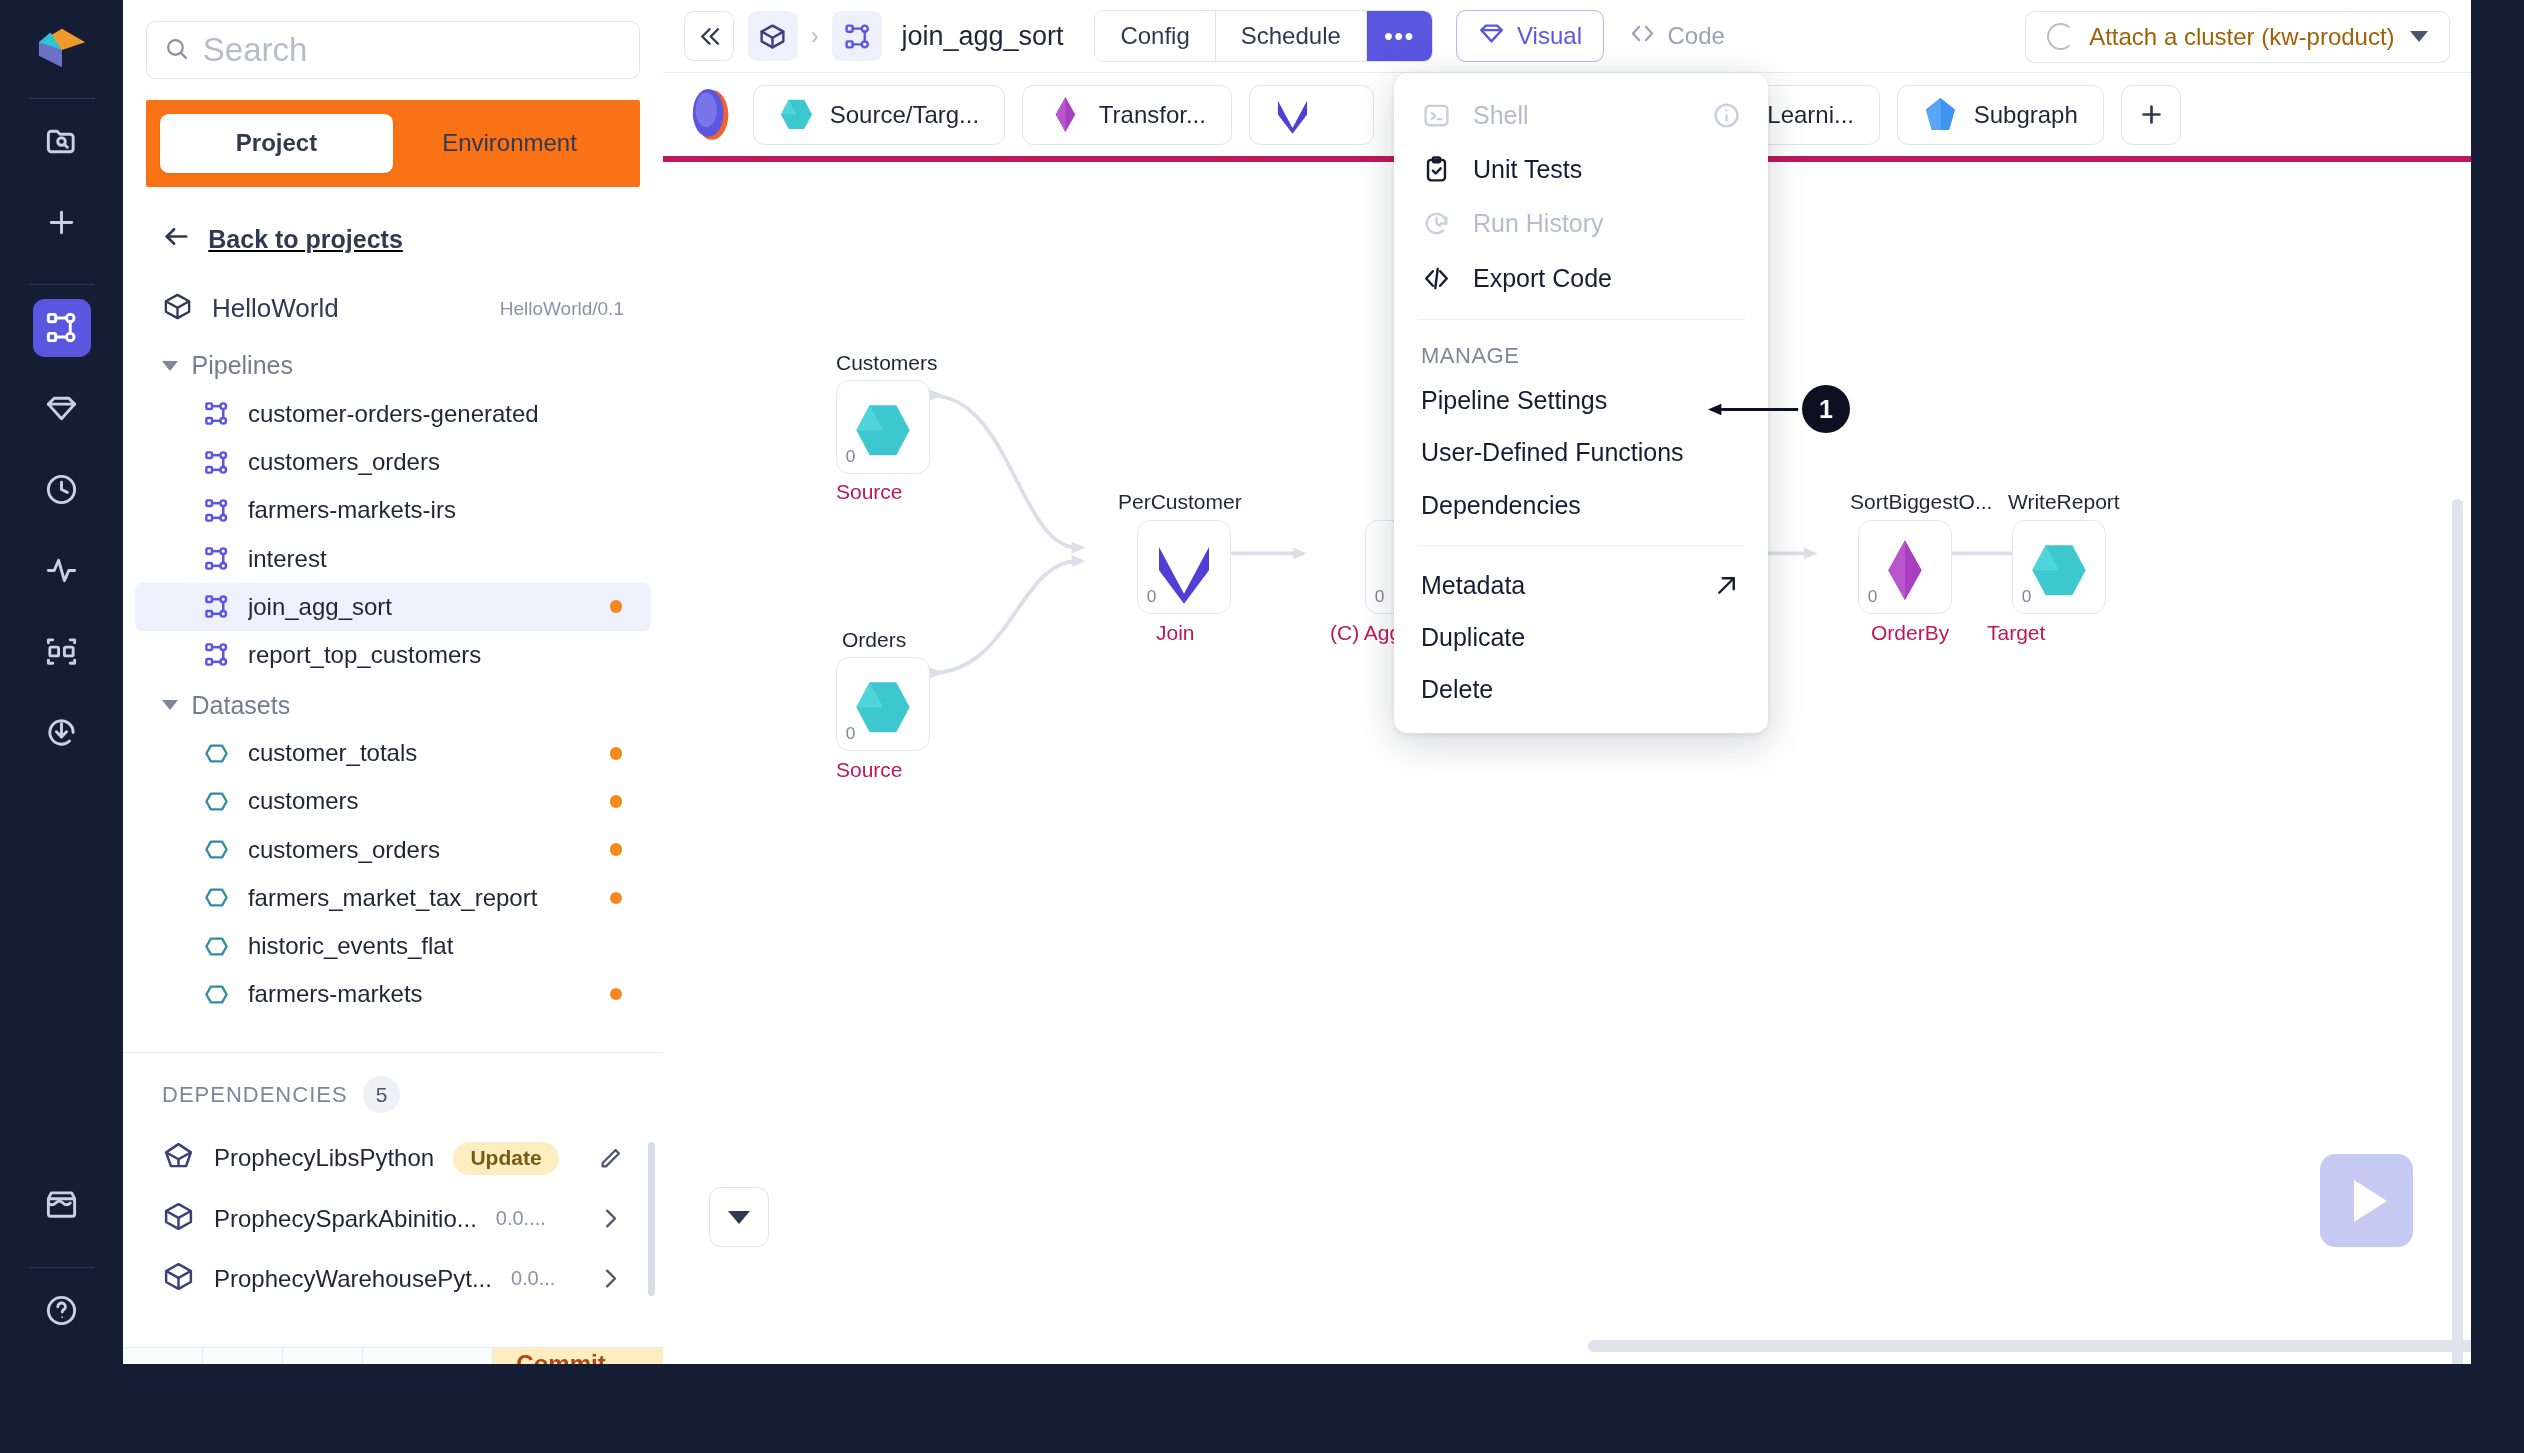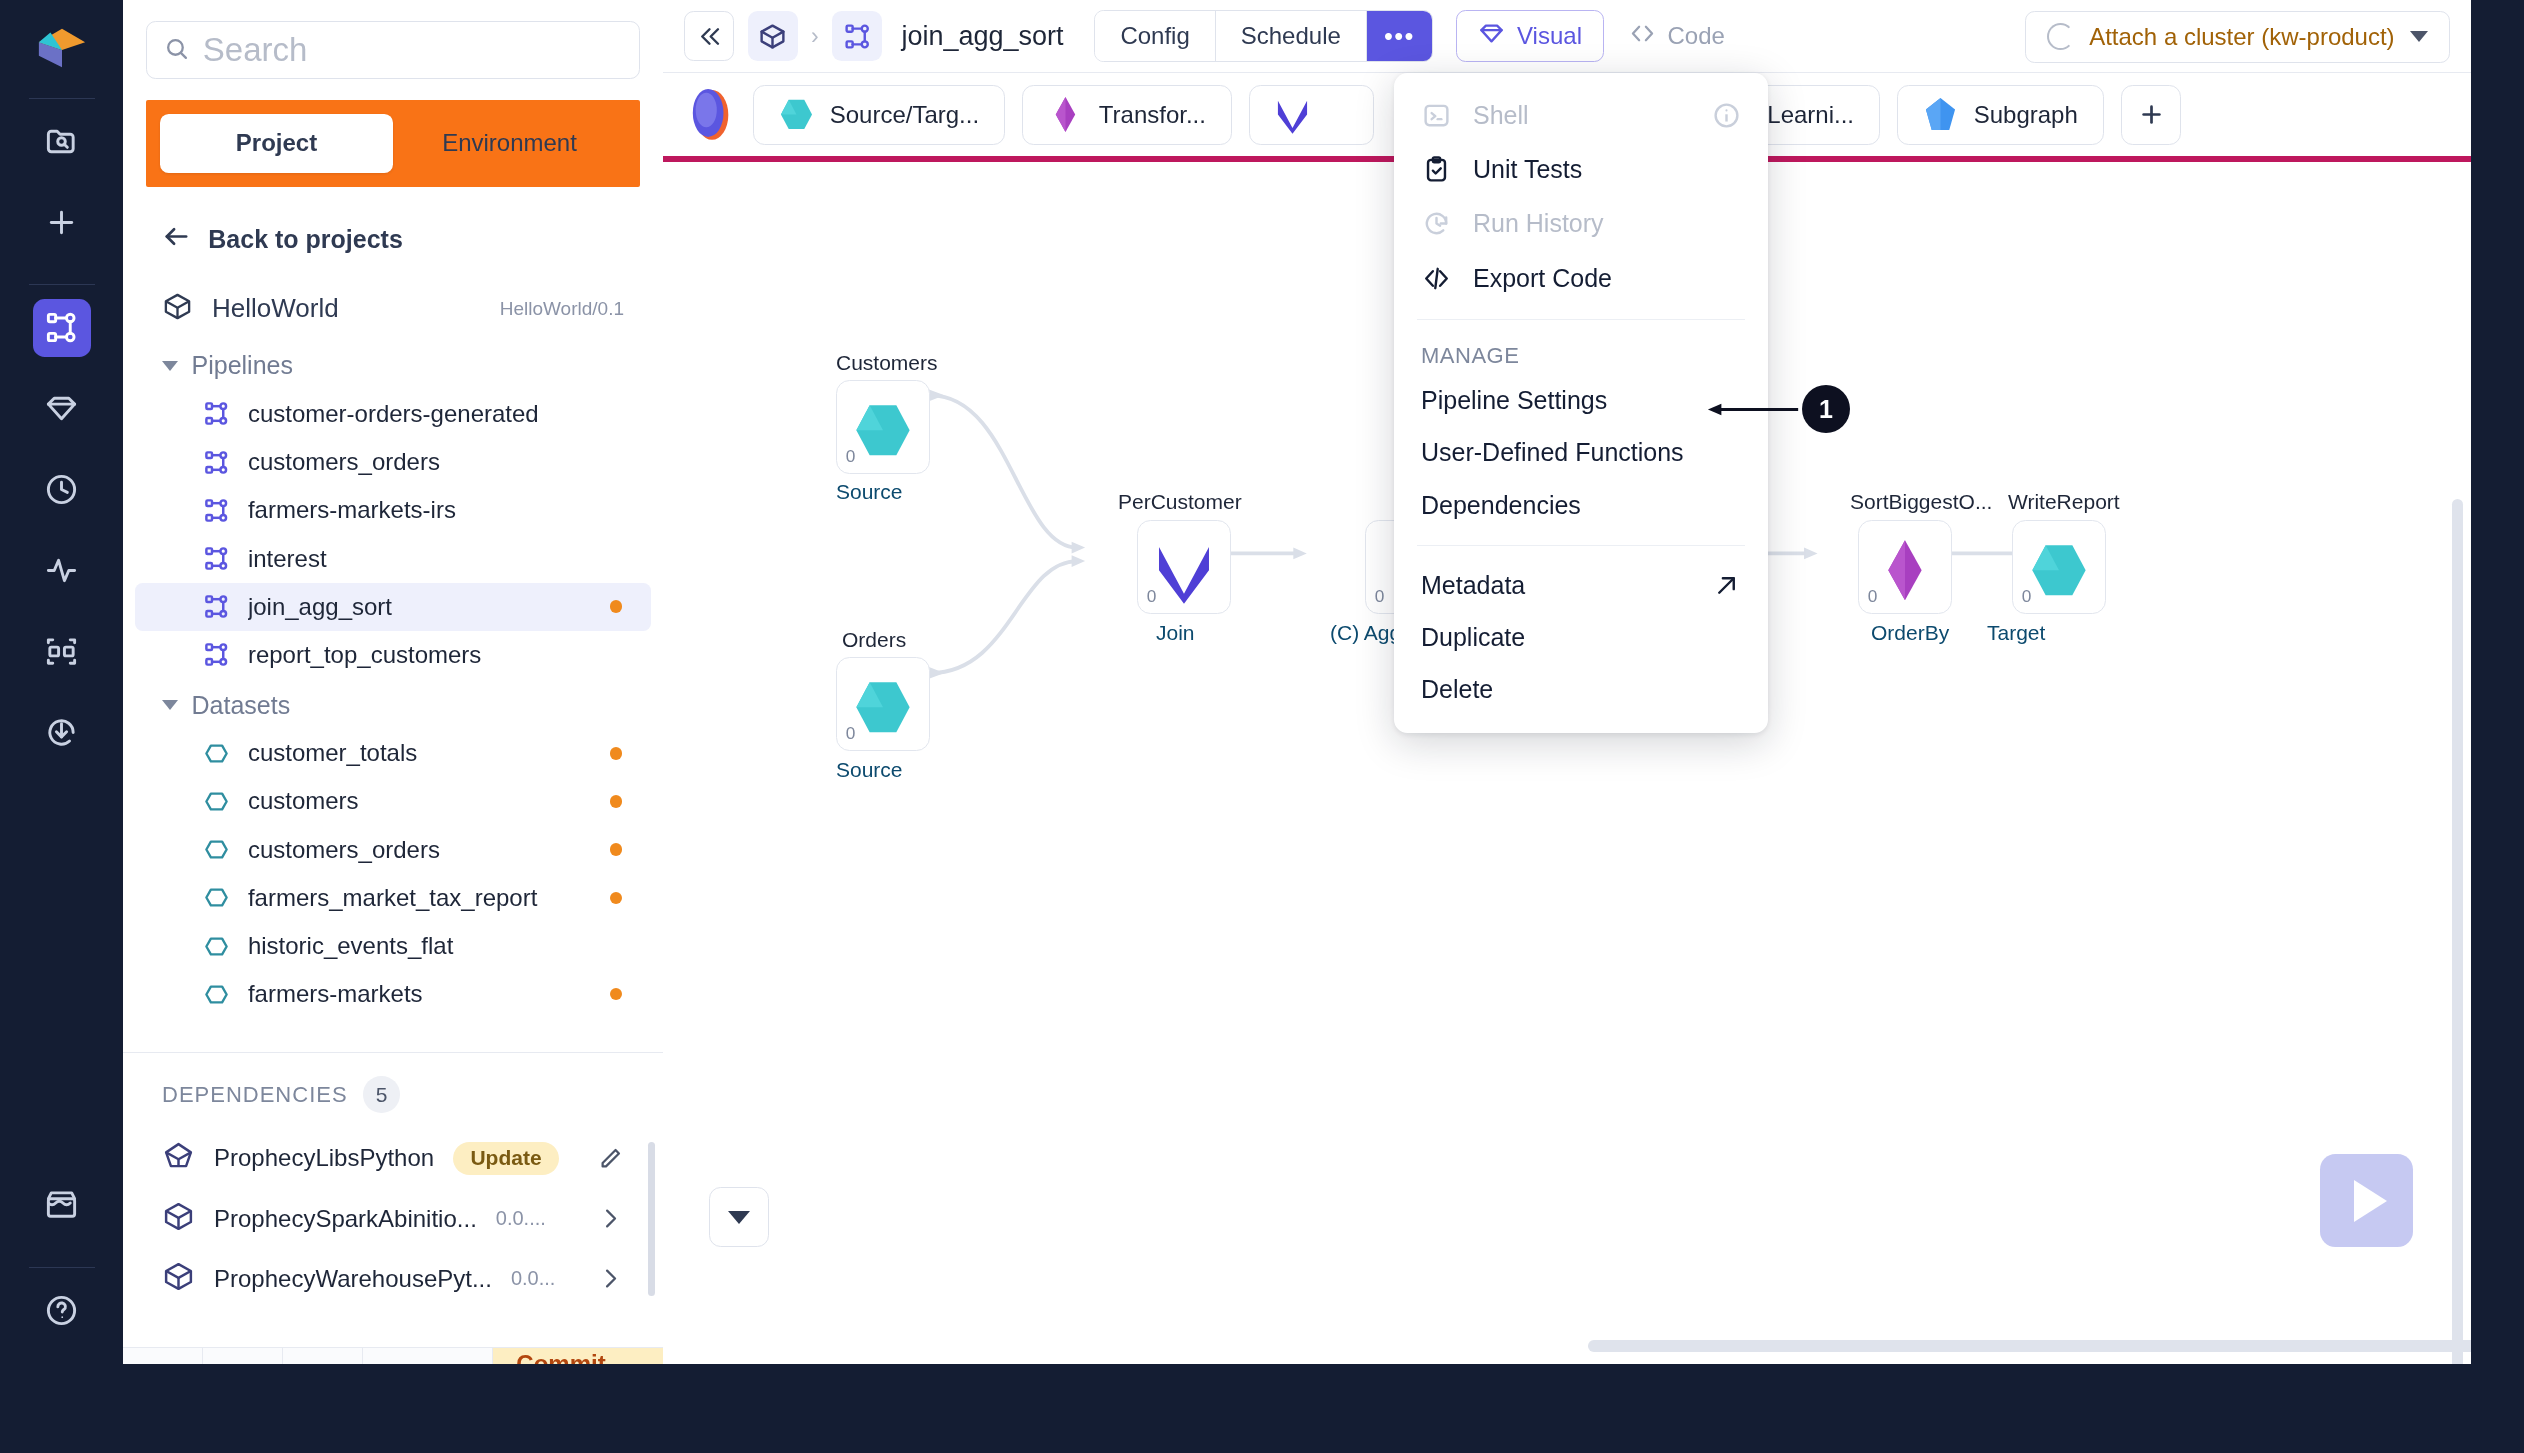--- a/index.html
+++ b/index.html
@@ -59,20 +59,21 @@
   .seg-item {
     flex: 1; text-align: center; padding: 15.4px 0;
     font-size: 24px; color: #2f3a52; border-radius: 8.7px; cursor: pointer;
   }
   .seg-item.on { background: #ffffff; font-weight: bold; box-shadow: 0 1px 2.9px rgba(0,0,0,.10); }
 
   .back-row {
     display: flex; align-items: center; gap: 17.3px;
     padding: 29px 39px 17.3px;
     cursor: pointer;
+    text-decoration: underline;
   }
   .back-row svg { width: 29px; height: 29px; stroke: #2f3a52; fill: none; stroke-width: 2.2; stroke-linecap: round; stroke-linejoin: round; }
   .back-row span { font-size: 25px; font-weight: bold; color: #2f3a52; }
 
   .proj-row {
     display: flex; align-items: center; gap: 19px;
     padding: 17.3px 39px 13.5px;
   }
   .proj-row .pico svg { width: 31px; height: 31px; stroke: #2f3a52; fill: none; stroke-width: 1.8; stroke-linejoin: round; }
   .proj-name { font-size: 26px; color: #2f3a52; flex: 1; }
@@ -212,21 +213,21 @@
   
   .canvas { position: absolute; left: 0; top: 162px; width: 1808px; height: 1203px; background: #fff; overflow: hidden; }
   .node-card {
     position: absolute; width: 94px; height: 94px;
     border: 1px solid #e2e6ee; border-radius: 13.5px; background: #fff;
     display: flex; align-items: center; justify-content: center; cursor: pointer;
   }
   .node-card .zero { position: absolute; left: 8.7px; bottom: 5.8px; font-size: 17.3px; color: #7d879c; }
   .node-card .shape { width: 60px; height: 60px; }
   .node-title { position: absolute; font-size: 21px; color: #1e2638; white-space: nowrap; }
-  .node-sub { position: absolute; font-size: 21px; color: #0c4a6e; white-space: nowrap; }
+  .node-sub { position: absolute; font-size: 21px; color: #be185d; white-space: nowrap; }
 
   .canvas svg.links { position: absolute; left: 0; top: 0; width: 1808px; height: 1203px; pointer-events: none; }
 
   .zoom-btn {
     position: absolute; left: 46px; bottom: 118px;
     width: 60px; height: 60px; border: 1px solid #dfe3ec; border-radius: 11.6px;
     background: #fff; display: flex; align-items: center; justify-content: center; cursor: pointer;
   }
   .zoom-btn .cv { width: 0; height: 0; border-left: 11.6px solid transparent; border-right: 11.6px solid transparent; border-top: 13.5px solid #2f3a52; }
   .run-btn {

